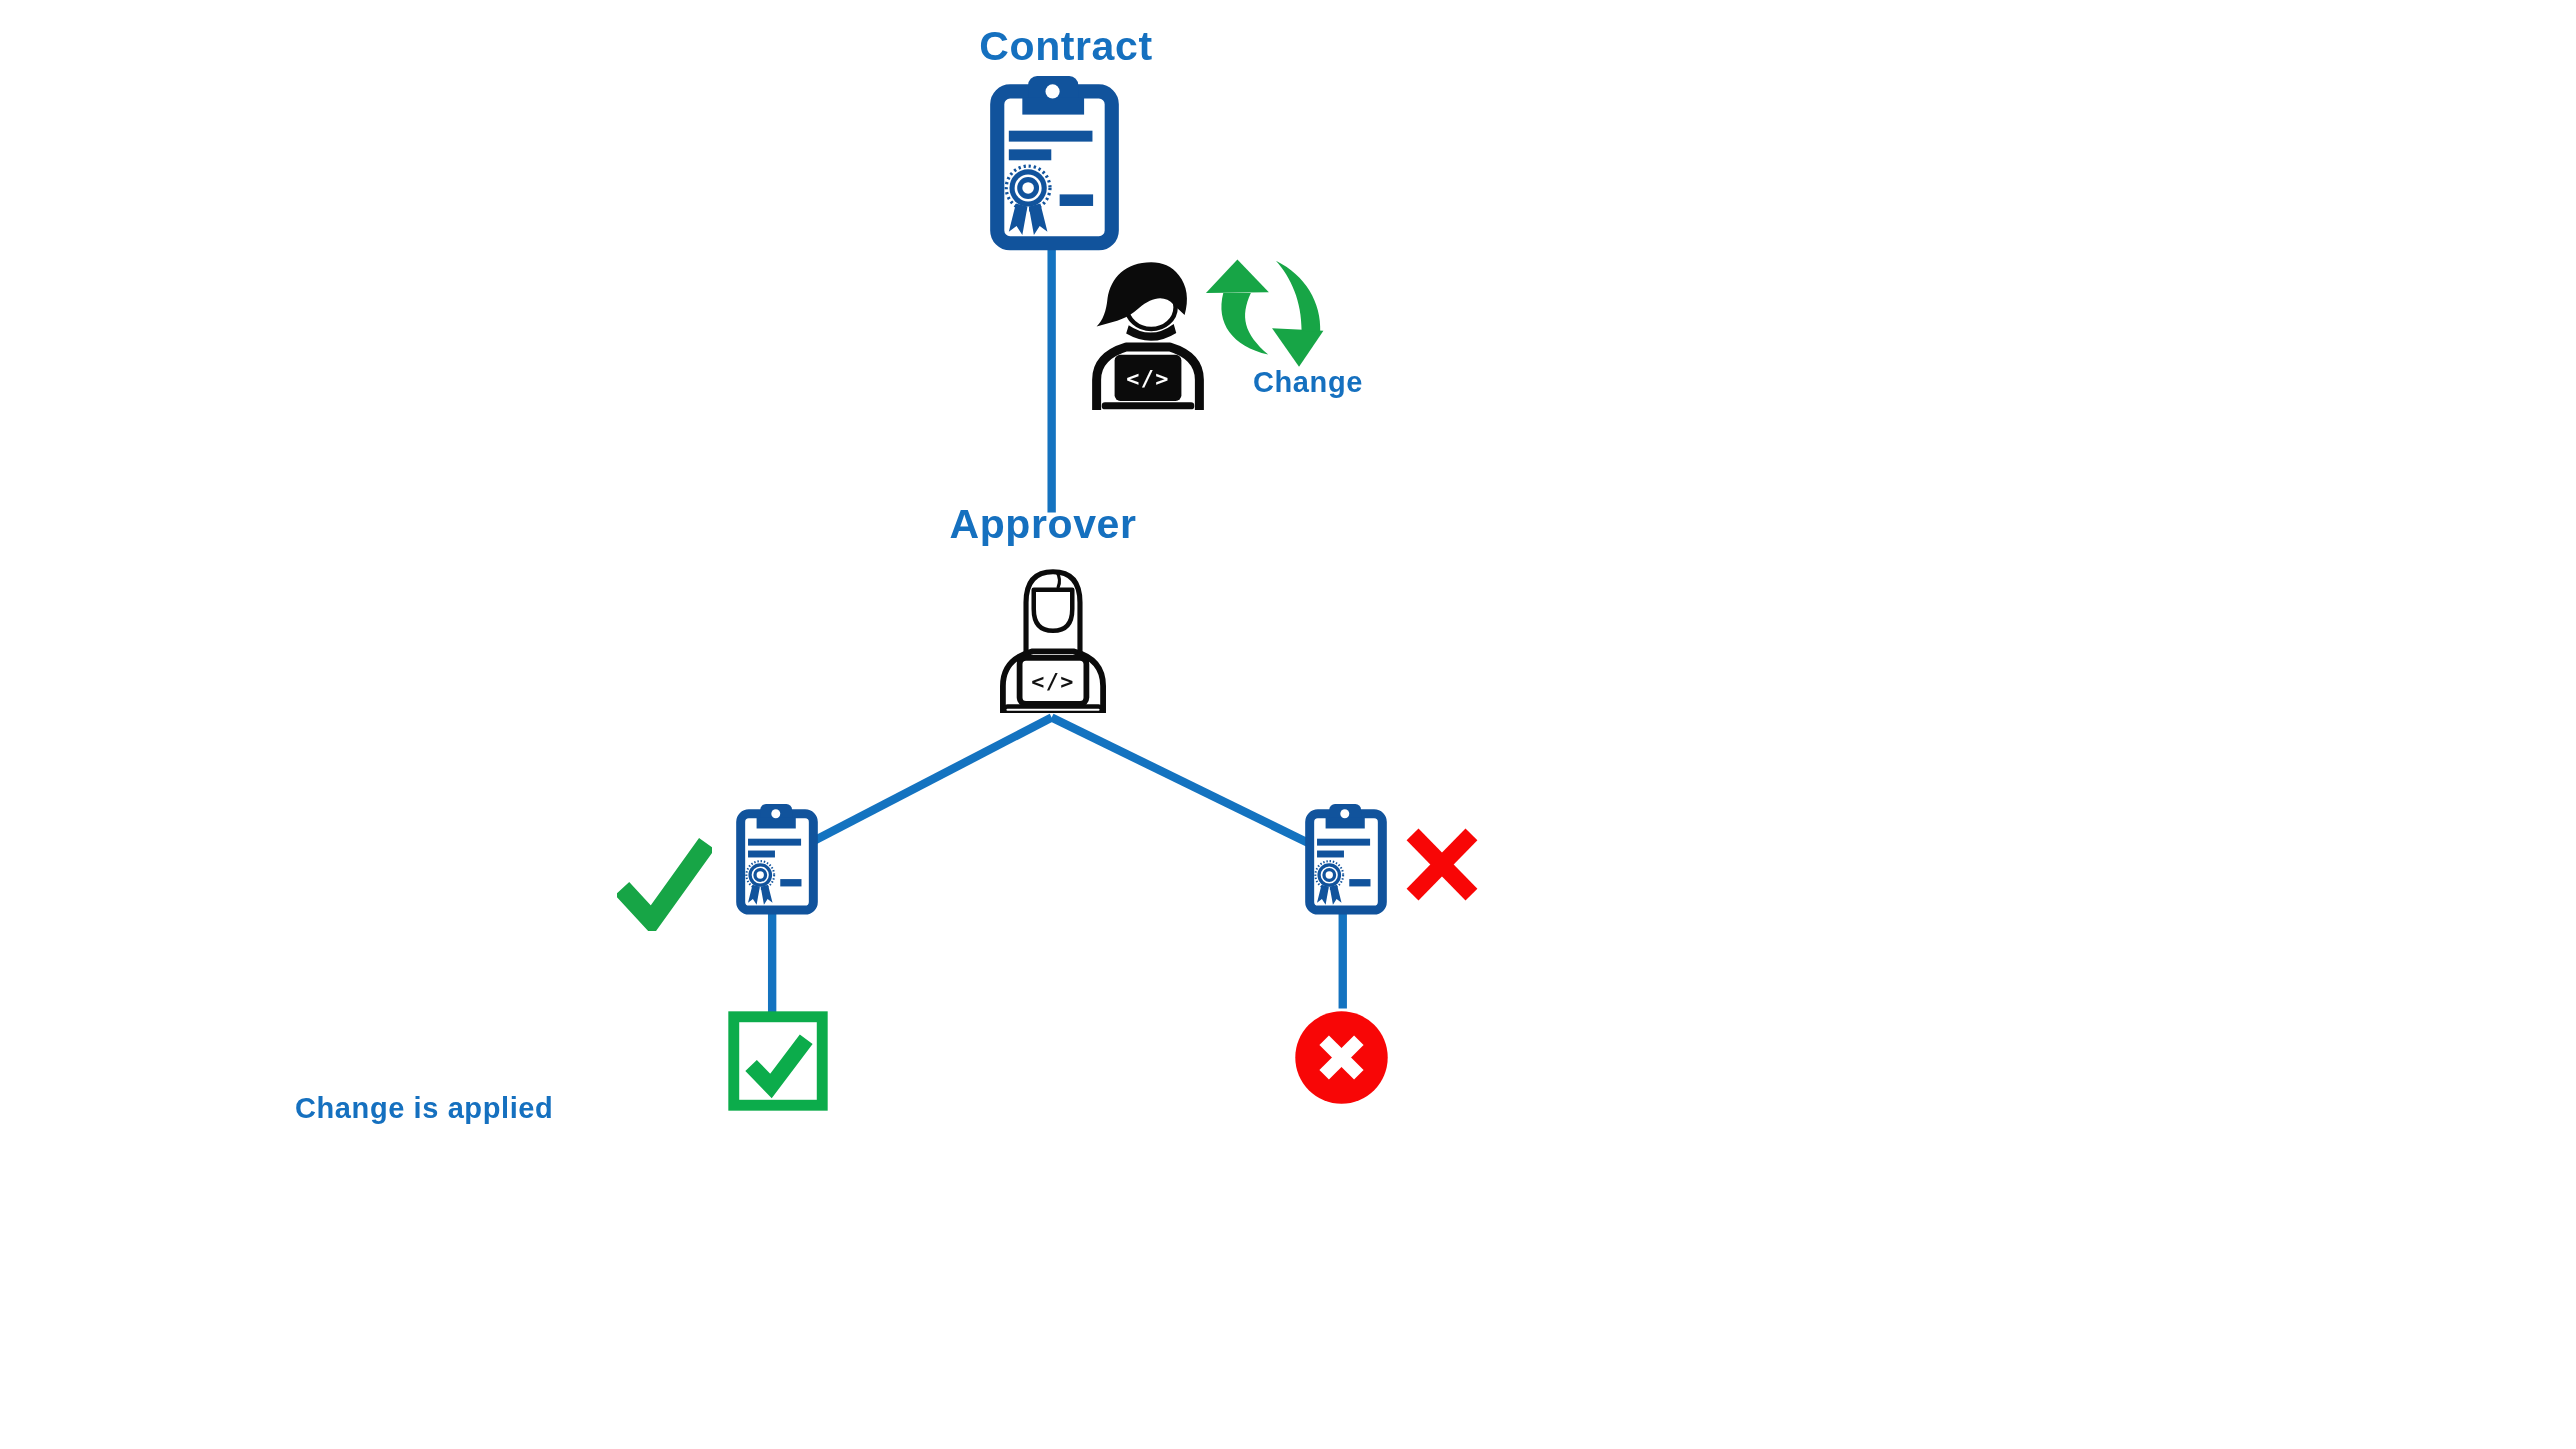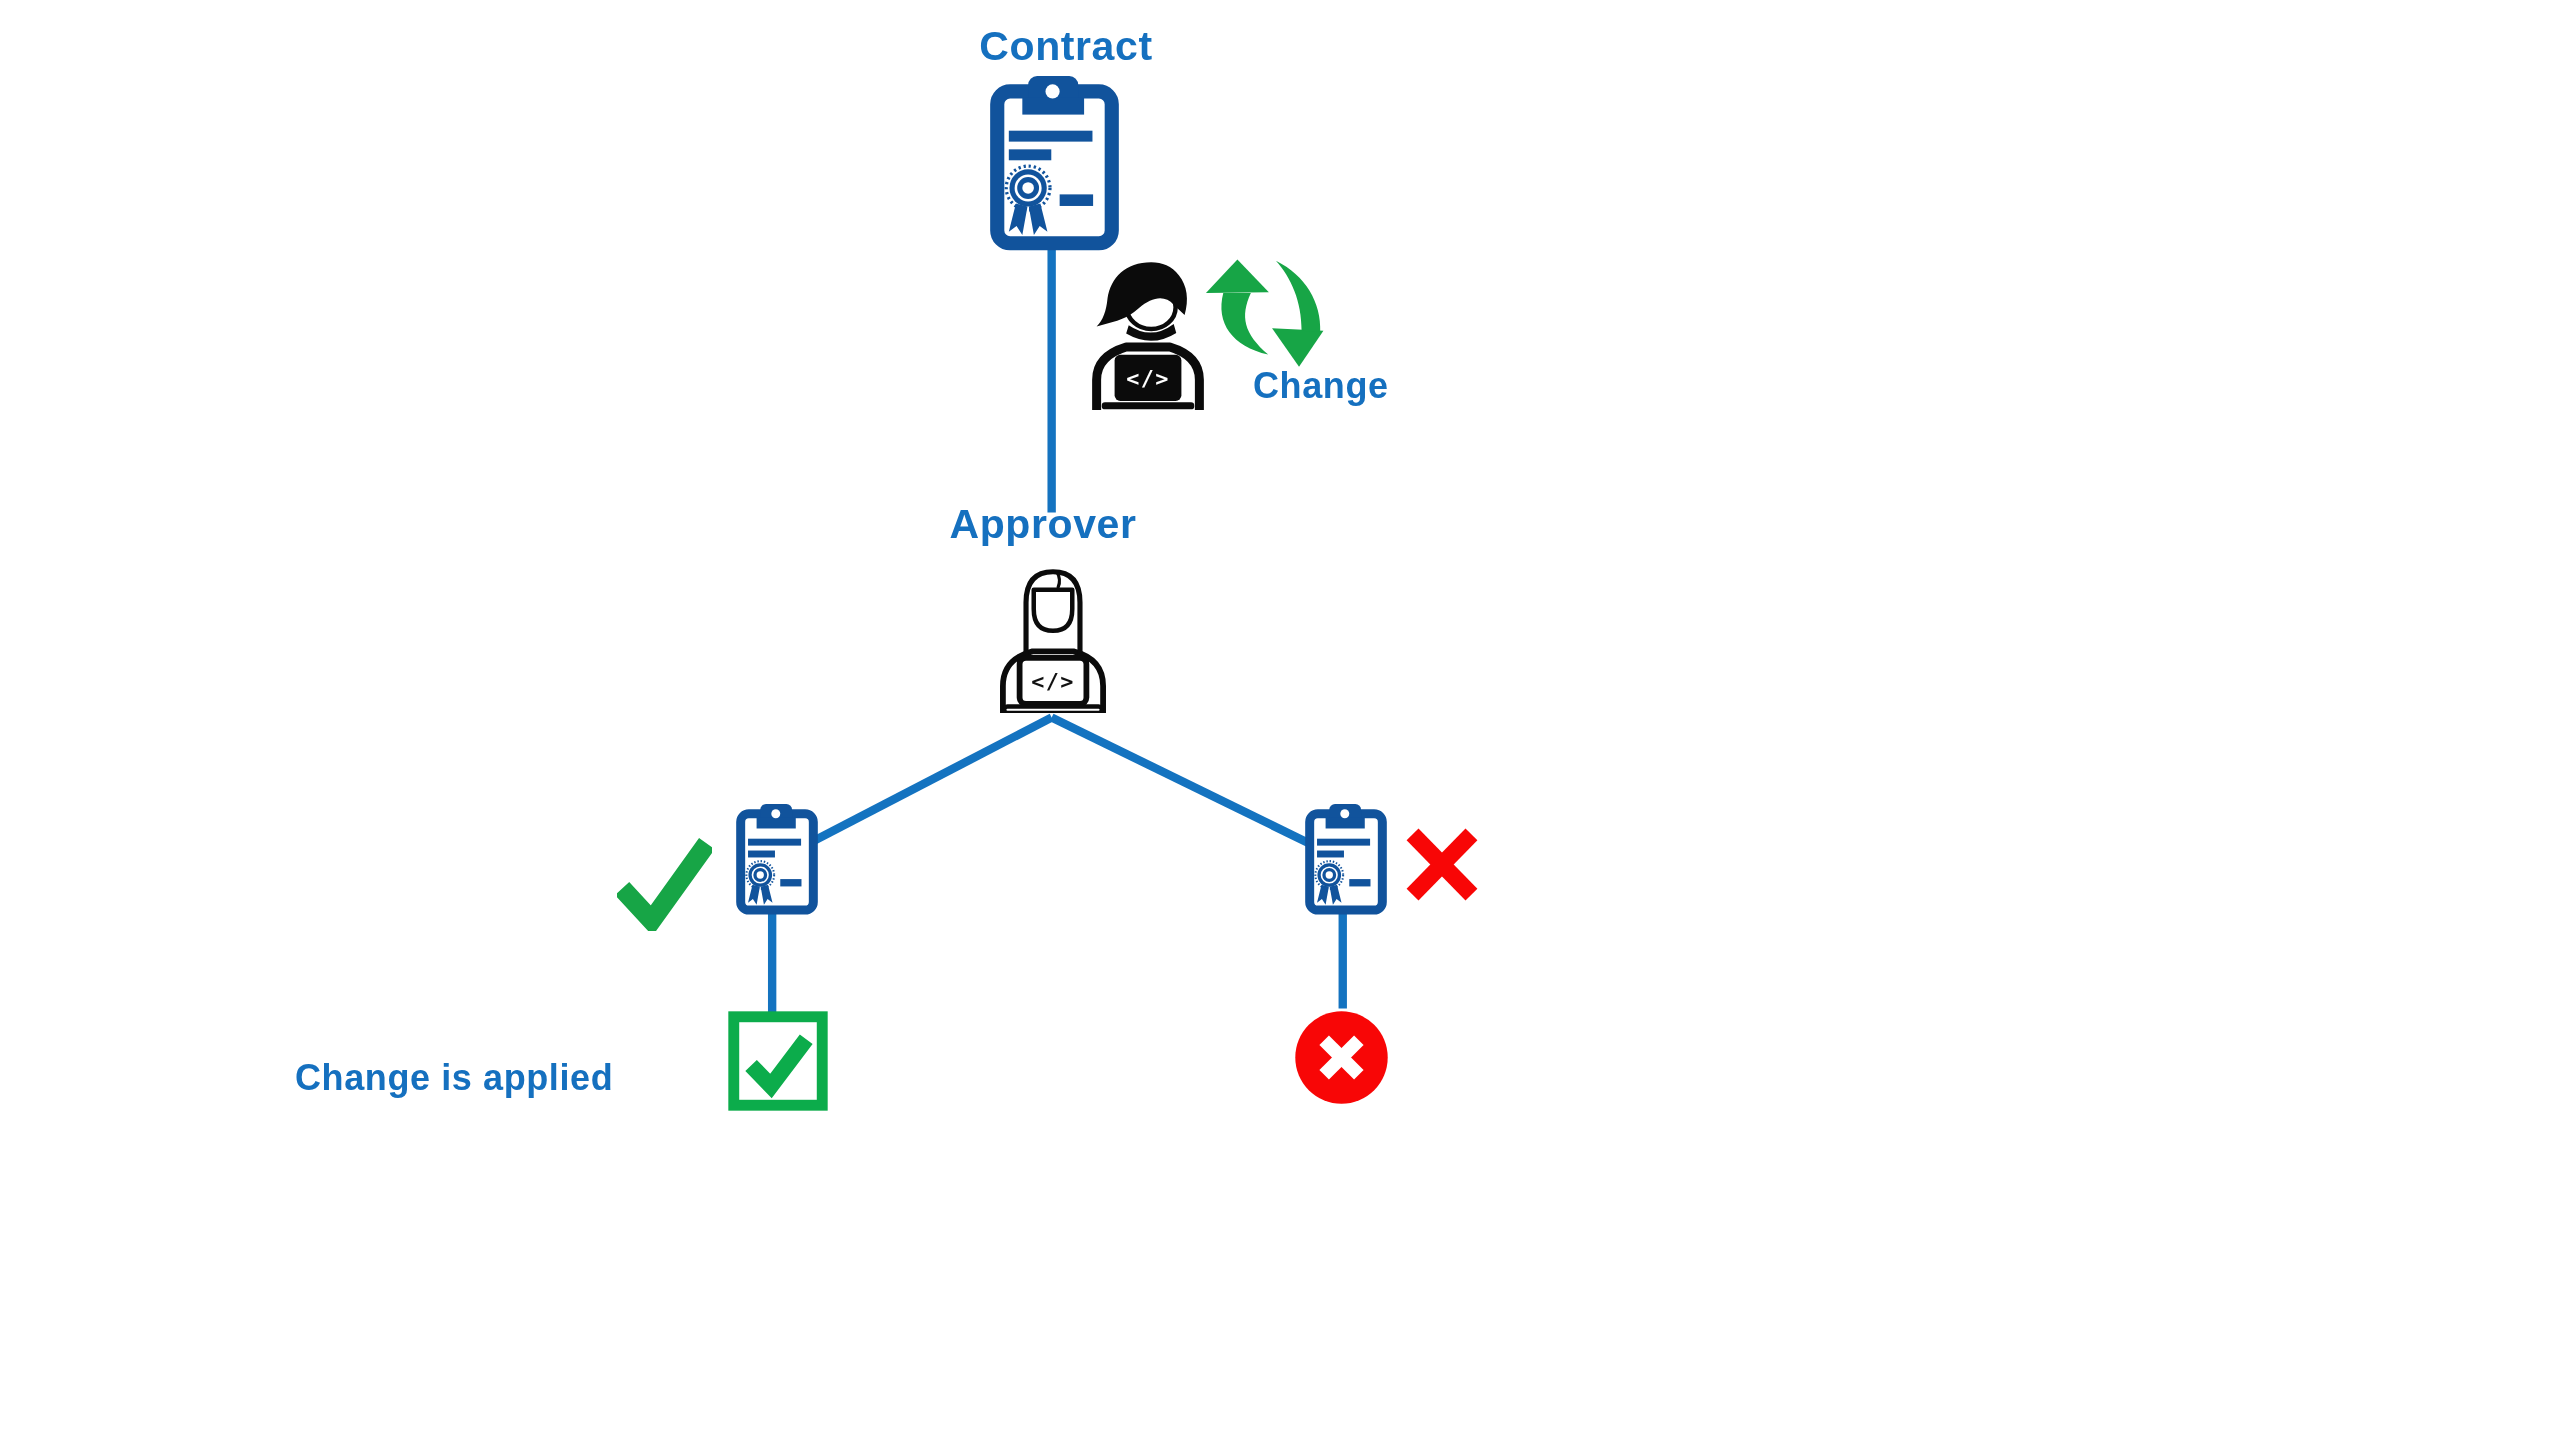--- a/index.html
+++ b/index.html
@@ -26,21 +26,21 @@
   .label{
     position:absolute;
     color:var(--label-blue);
     font-weight:700;
     line-height:1;
     letter-spacing:0.6px;
     white-space:nowrap;
   }
   .label.centered{transform:translateX(-50%);}
   .fs64{font-size:41px;}
-  .fs66{font-size:36px;}
+  .fs66{font-size:29px;}
 
   
   .f-blue{fill:var(--icon-blue);}
   .s-blue{stroke:var(--icon-blue);fill:#ffffff;}
   .s-blue-n{stroke:var(--icon-blue);fill:none;}
   .f-white{fill:#ffffff;}
   .f-black{fill:var(--person-black);}
   .s-black{stroke:var(--person-black);fill:#ffffff;}
   .s-black-n{stroke:var(--person-black);fill:none;}
   .f-green{fill:var(--green);}
@@ -143,21 +143,21 @@
       </svg>
   </div>
 
   <div class="icon" style="left:728px;top:1011px;width:100px;height:100px;">
     <svg viewBox="0 0 156 156">
       <rect class="s-cbgreen" x="9" y="9" width="138" height="138" fill="#ffffff" stroke-width="17"></rect>
       <polyline class="s-cbgreen" points="36,85 67,117 122,44" fill="none" stroke-width="25"></polyline>
     </svg>
   </div>
 
-  <div class="label fs66" style="left:295px;top:1060px;text-align:right;">Change is applied</div>
+  <div class="label fs66" style="left:295px;top:1094px;text-align:right;">Change is applied</div>
 
   <div class="icon" style="left:1303px;top:804px;width:86px;height:111px;">
     <svg viewBox="0 0 200 272">
         <use href="#contract-glyph"></use>
       </svg>
   </div>
 
   <div class="icon" style="left:1406px;top:828px;width:72px;height:73px;">
     <svg viewBox="0 0 112 114">
       <line class="s-red" x1="10" y1="10" x2="102" y2="104" stroke-width="26"></line>

